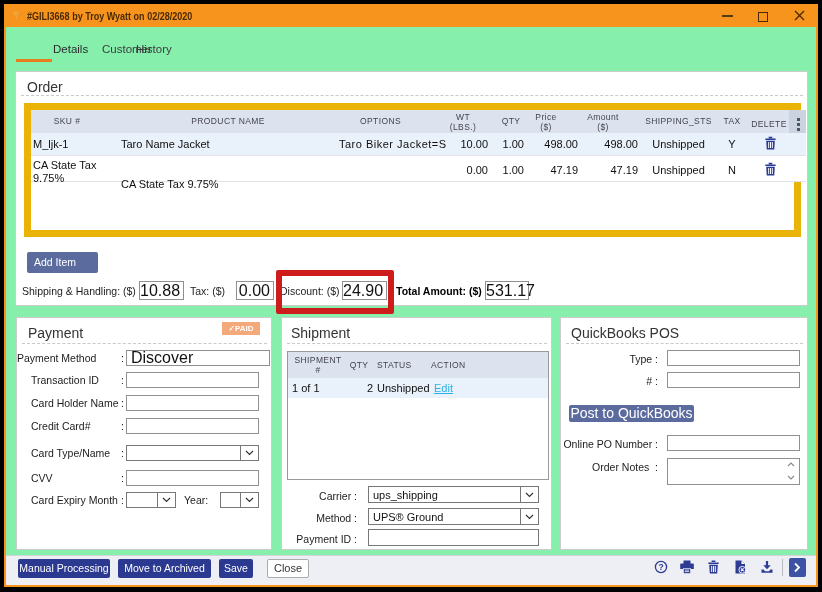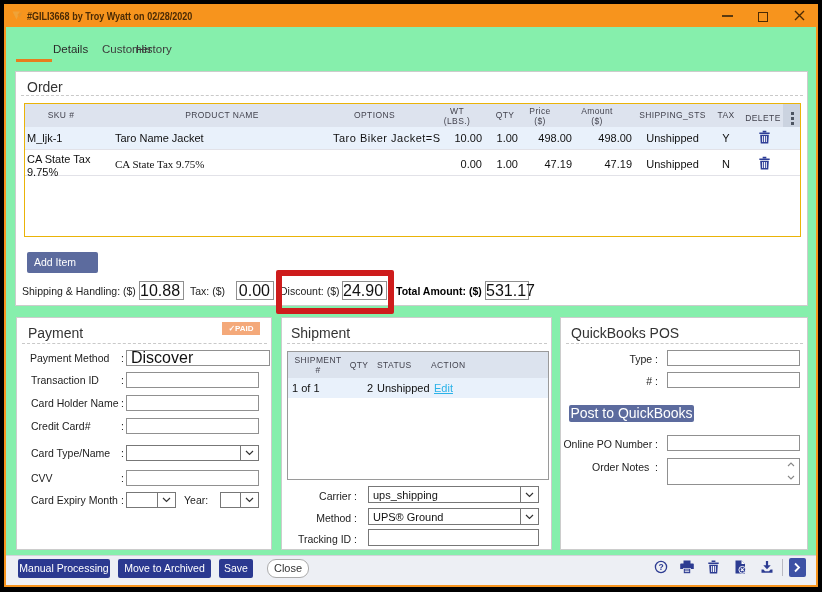--- a/index.html
+++ b/index.html
@@ -45,21 +45,21 @@
 
 <div class="ab tab" style="left:14px;color:#2b2b2b;margin-left:35px;">Details</div>
 <div class="ab tab" style="left:66px;margin-left:32px;">Customer</div>
 <div class="ab tab" style="left:132px;">History</div>
 <div class="ab" style="left:12px;top:55px;width:36px;height:3px;background:#e87d1e;"></div>
 
 <div class="ab panel" style="left:11px;top:67px;width:793px;height:235px;">
   <div class="ab ptitle" style="left:11px;top:7px;">Order</div>
   <div class="ab dash" style="left:5px;top:23px;width:782px;"></div>
 
-  <div class="ab" style="left:8px;top:31px;width:777px;height:134px;border:1px solid #eab308;box-sizing:border-box;background:#fff;">
+  <div class="ab" style="left:8px;top:31px;width:777px;height:134px;border:7px solid #eab308;box-sizing:border-box;background:#fff;">
     <div class="ab" style="left:0;top:0;width:758px;height:23px;background:#dde3ee;"></div>
     <div class="ab" style="left:758px;top:0;width:17px;height:23px;background:#cbd3e0;"></div>
     <div class="ab hcell" style="left:0px;top:7px;width:72px;">SKU #</div>
     <div class="ab hcell" style="left:87px;top:7px;width:220px;">PRODUCT NAME</div>
     <div class="ab hcell" style="left:293px;top:7px;width:113px;">OPTIONS</div>
     <div class="ab hcell" style="left:412px;top:3px;width:40px;">WT<br>(LBS.)</div>
     <div class="ab hcell" style="left:462px;top:7px;width:36px;">QTY</div>
     <div class="ab hcell" style="left:488px;top:3px;width:54px;">Price<br>($)</div>
     <div class="ab hcell" style="left:542px;top:3px;width:60px;">Amount<br>($)</div>
     <div class="ab hcell" style="left:610px;top:7px;width:75px;">SHIPPING_STS</div>
@@ -79,21 +79,21 @@
     <div class="ab cell num" style="left:550px;top:28px;width:57px;">498.00</div>
     <div class="ab cell" style="left:610px;top:28px;width:75px;text-align:center;">Unshipped</div>
     <div class="ab cell" style="left:685px;top:28px;width:32px;text-align:center;">Y</div>
     <svg class="ab" style="left:733px;top:26px" width="13" height="14" viewBox="0 0 12 13">
             <path d="M1.2 2.3h9.6v1.5H1.2z M4.3 0.6h3.4v1.4H4.3z M2 4.4h8l-0.5 8.2H2.5z" fill="#2c3c96"></path>
             <path d="M4.3 5.6v5.6M6 5.6v5.6M7.7 5.6v5.6" stroke="#fff" stroke-width="0.9"></path>
           </svg>
 
     <div class="ab" style="left:0;top:46px;width:775px;height:26px;background:#fff;border-bottom:1px solid #e2e2e8;box-sizing:border-box;"></div>
     <div class="ab cell" style="left:2px;top:49px;">CA State Tax<br>9.75%</div>
-    <div class="ab cell" style="left:90px;top:54px;font-family:Liberation Serif, serif;">CA State Tax 9.75%</div>
+    <div class="ab cell" style="left:90px;top:68px;">CA State Tax 9.75%</div>
     <div class="ab cell num" style="left:420px;top:54px;width:37px;">0.00</div>
     <div class="ab cell num" style="left:460px;top:54px;width:33px;">1.00</div>
     <div class="ab cell num" style="left:496px;top:54px;width:51px;">47.19</div>
     <div class="ab cell num" style="left:550px;top:54px;width:57px;">47.19</div>
     <div class="ab cell" style="left:610px;top:54px;width:75px;text-align:center;">Unshipped</div>
     <div class="ab cell" style="left:685px;top:54px;width:32px;text-align:center;">N</div>
     <svg class="ab" style="left:733px;top:52px" width="13" height="14" viewBox="0 0 12 13">
             <path d="M1.2 2.3h9.6v1.5H1.2z M4.3 0.6h3.4v1.4H4.3z M2 4.4h8l-0.5 8.2H2.5z" fill="#2c3c96"></path>
             <path d="M4.3 5.6v5.6M6 5.6v5.6M7.7 5.6v5.6" stroke="#fff" stroke-width="0.9"></path>
           </svg>
@@ -108,21 +108,21 @@
 <div class="ab lb" style="left:276px;top:281px;">Discount: ($)</div>
 <div class="ab in num" style="left:338px;top:277px;width:45px;height:19px;line-height:17px;padding-right:3px;">24.90</div>
 <div class="ab lb" style="left:392px;top:281px;font-weight:700;color:#000;">Total Amount: ($)</div>
 <div class="ab in num" style="left:481px;top:277px;width:44px;height:19px;line-height:17px;padding-right:3px;">531.17</div>
 <div class="ab" style="left:272px;top:266px;width:118px;height:44px;border:6px solid #ce1c1c;box-sizing:border-box;border-radius:2px;"></div>
 
 <div class="ab panel" style="left:12px;top:313px;width:256px;height:233px;">
   <div class="ab ptitle" style="left:11px;top:7px;">Payment</div>
   <div class="ab" style="left:205px;top:4px;width:38px;height:13px;background:#f4a97a;color:#fff;font-size:8px;font-weight:700;text-align:center;line-height:13px;">✓PAID</div>
   <div class="ab dash" style="left:5px;top:25px;width:245px;"></div>
-  <div class="ab lb" style="left:13px;top:34px;">Payment Method</div>
+  <div class="ab lb" style="left:0;top:34px;">Payment Method</div>
         <div class="ab lb" style="left:104px;top:34px;">:</div>
   <div class="ab in" style="left:109px;top:32px;width:144px;height:16px;line-height:14px;padding-left:4px;">Discover</div>
   <div class="ab lb" style="left:14px;top:56px;">Transaction ID</div>
         <div class="ab lb" style="left:104px;top:56px;">:</div>
   <div class="ab in" style="left:109px;top:54px;width:133px;height:16px;"></div>
   <div class="ab lb" style="left:14px;top:79px;">Card Holder Name</div>
         <div class="ab lb" style="left:104px;top:79px;">:</div>
   <div class="ab in" style="left:109px;top:77px;width:133px;height:16px;"></div>
   <div class="ab lb" style="left:14px;top:102px;">Credit Card#</div>
         <div class="ab lb" style="left:104px;top:102px;">:</div>
@@ -184,21 +184,21 @@
         </div>
   <div class="ab lb" style="right:194px;top:194px;white-space:nowrap;">Method :</div>
   <div class="ab sel" style="left:86px;top:190px;width:171px;height:17px;">
           <span class="tx">UPS® Ground</span>
           <span class="ar">
             <svg style="margin:5px auto 0" width="9" height="6" viewBox="0 0 9 6">
               <path d="M1 1l3.5 3.5L8 1" fill="none" stroke="#333" stroke-width="1.2"></path>
             </svg>
           </span>
         </div>
-  <div class="ab lb" style="right:194px;top:215px;white-space:nowrap;">Tracking ID :</div>
+  <div class="ab lb" style="right:194px;top:215px;white-space:nowrap;">Payment ID :</div>
   <div class="ab in" style="left:86px;top:211px;width:171px;height:17px;border-color:#777;"></div>
 </div>
 
 <div class="ab panel" style="left:556px;top:313px;width:248px;height:233px;">
   <div class="ab ptitle" style="left:10px;top:7px;">QuickBooks POS</div>
   <div class="ab dash" style="left:5px;top:25px;width:237px;"></div>
   <div class="ab lb" style="right:149px;top:35px;white-space:nowrap;">Type :</div>
   <div class="ab in" style="left:106px;top:32px;width:133px;height:16px;"></div>
   <div class="ab lb" style="right:149px;top:57px;white-space:nowrap;"># :</div>
   <div class="ab in" style="left:106px;top:54px;width:133px;height:16px;"></div>
@@ -212,21 +212,21 @@
         </svg>
   <svg class="ab" style="left:226px;top:157px" width="8" height="5" viewBox="0 0 8 5">
           <path d="M1 1l3 3 3-3" fill="none" stroke="#888" stroke-width="1.1"></path>
         </svg>
 </div>
 
 <div class="ab" style="left:2px;top:551px;width:810px;height:30px;background:#edeff4;border-top:1px solid #d3d3da;box-sizing:border-box;"></div>
 <div class="ab nbtn" style="left:14px;top:555px;width:92px;height:19px;line-height:19px;">Manual Processing</div>
 <div class="ab nbtn" style="left:114px;top:555px;width:93px;height:19px;line-height:19px;">Move to Archived</div>
 <div class="ab nbtn" style="left:215px;top:555px;width:34px;height:19px;line-height:19px;">Save</div>
-<div class="ab" style="left:263px;top:555px;width:42px;height:19px;line-height:17px;background:#fff;border:1px solid #ababab;border-radius:9px;box-sizing:border-box;color:#333;font-size:11px;text-align:center;">Close</div>
+<div class="ab" style="left:263px;top:555px;width:42px;height:19px;line-height:17px;background:#fff;border:1px solid #ababab;border-radius:2px;box-sizing:border-box;color:#333;font-size:11px;text-align:center;">Close</div>
 <svg class="ab" style="left:650px;top:556px" width="14" height="14" viewBox="0 0 14 14">
         <circle cx="7" cy="7" r="5.6" fill="none" stroke="#2d3c92" stroke-width="1.3"></circle>
         <text x="7" y="10" text-anchor="middle" font-family="Liberation Sans" font-size="8.5" font-weight="bold" fill="#2d3c92">?</text>
       </svg>
 <svg class="ab" style="left:676px;top:556px" width="14" height="14" viewBox="0 0 14 14">
         <path d="M3.5 0.5h7v3h-7z M1 3.5h12a0.8 0.8 0 01.8.8V9h-3v-1H3.2v1h-3V4.3a0.8 0.8 0 01.8-.8z" fill="#2d3c92"></path>
         <path d="M3.8 8.7h6.4v4.5H3.8z" fill="#2d3c92"></path>
         <path d="M4.8 10h4.4M4.8 11.6h4.4" stroke="#fff" stroke-width="0.8"></path>
       </svg>
 <svg class="ab" style="left:703px;top:556px" width="13" height="14" viewBox="0 0 13 14">

